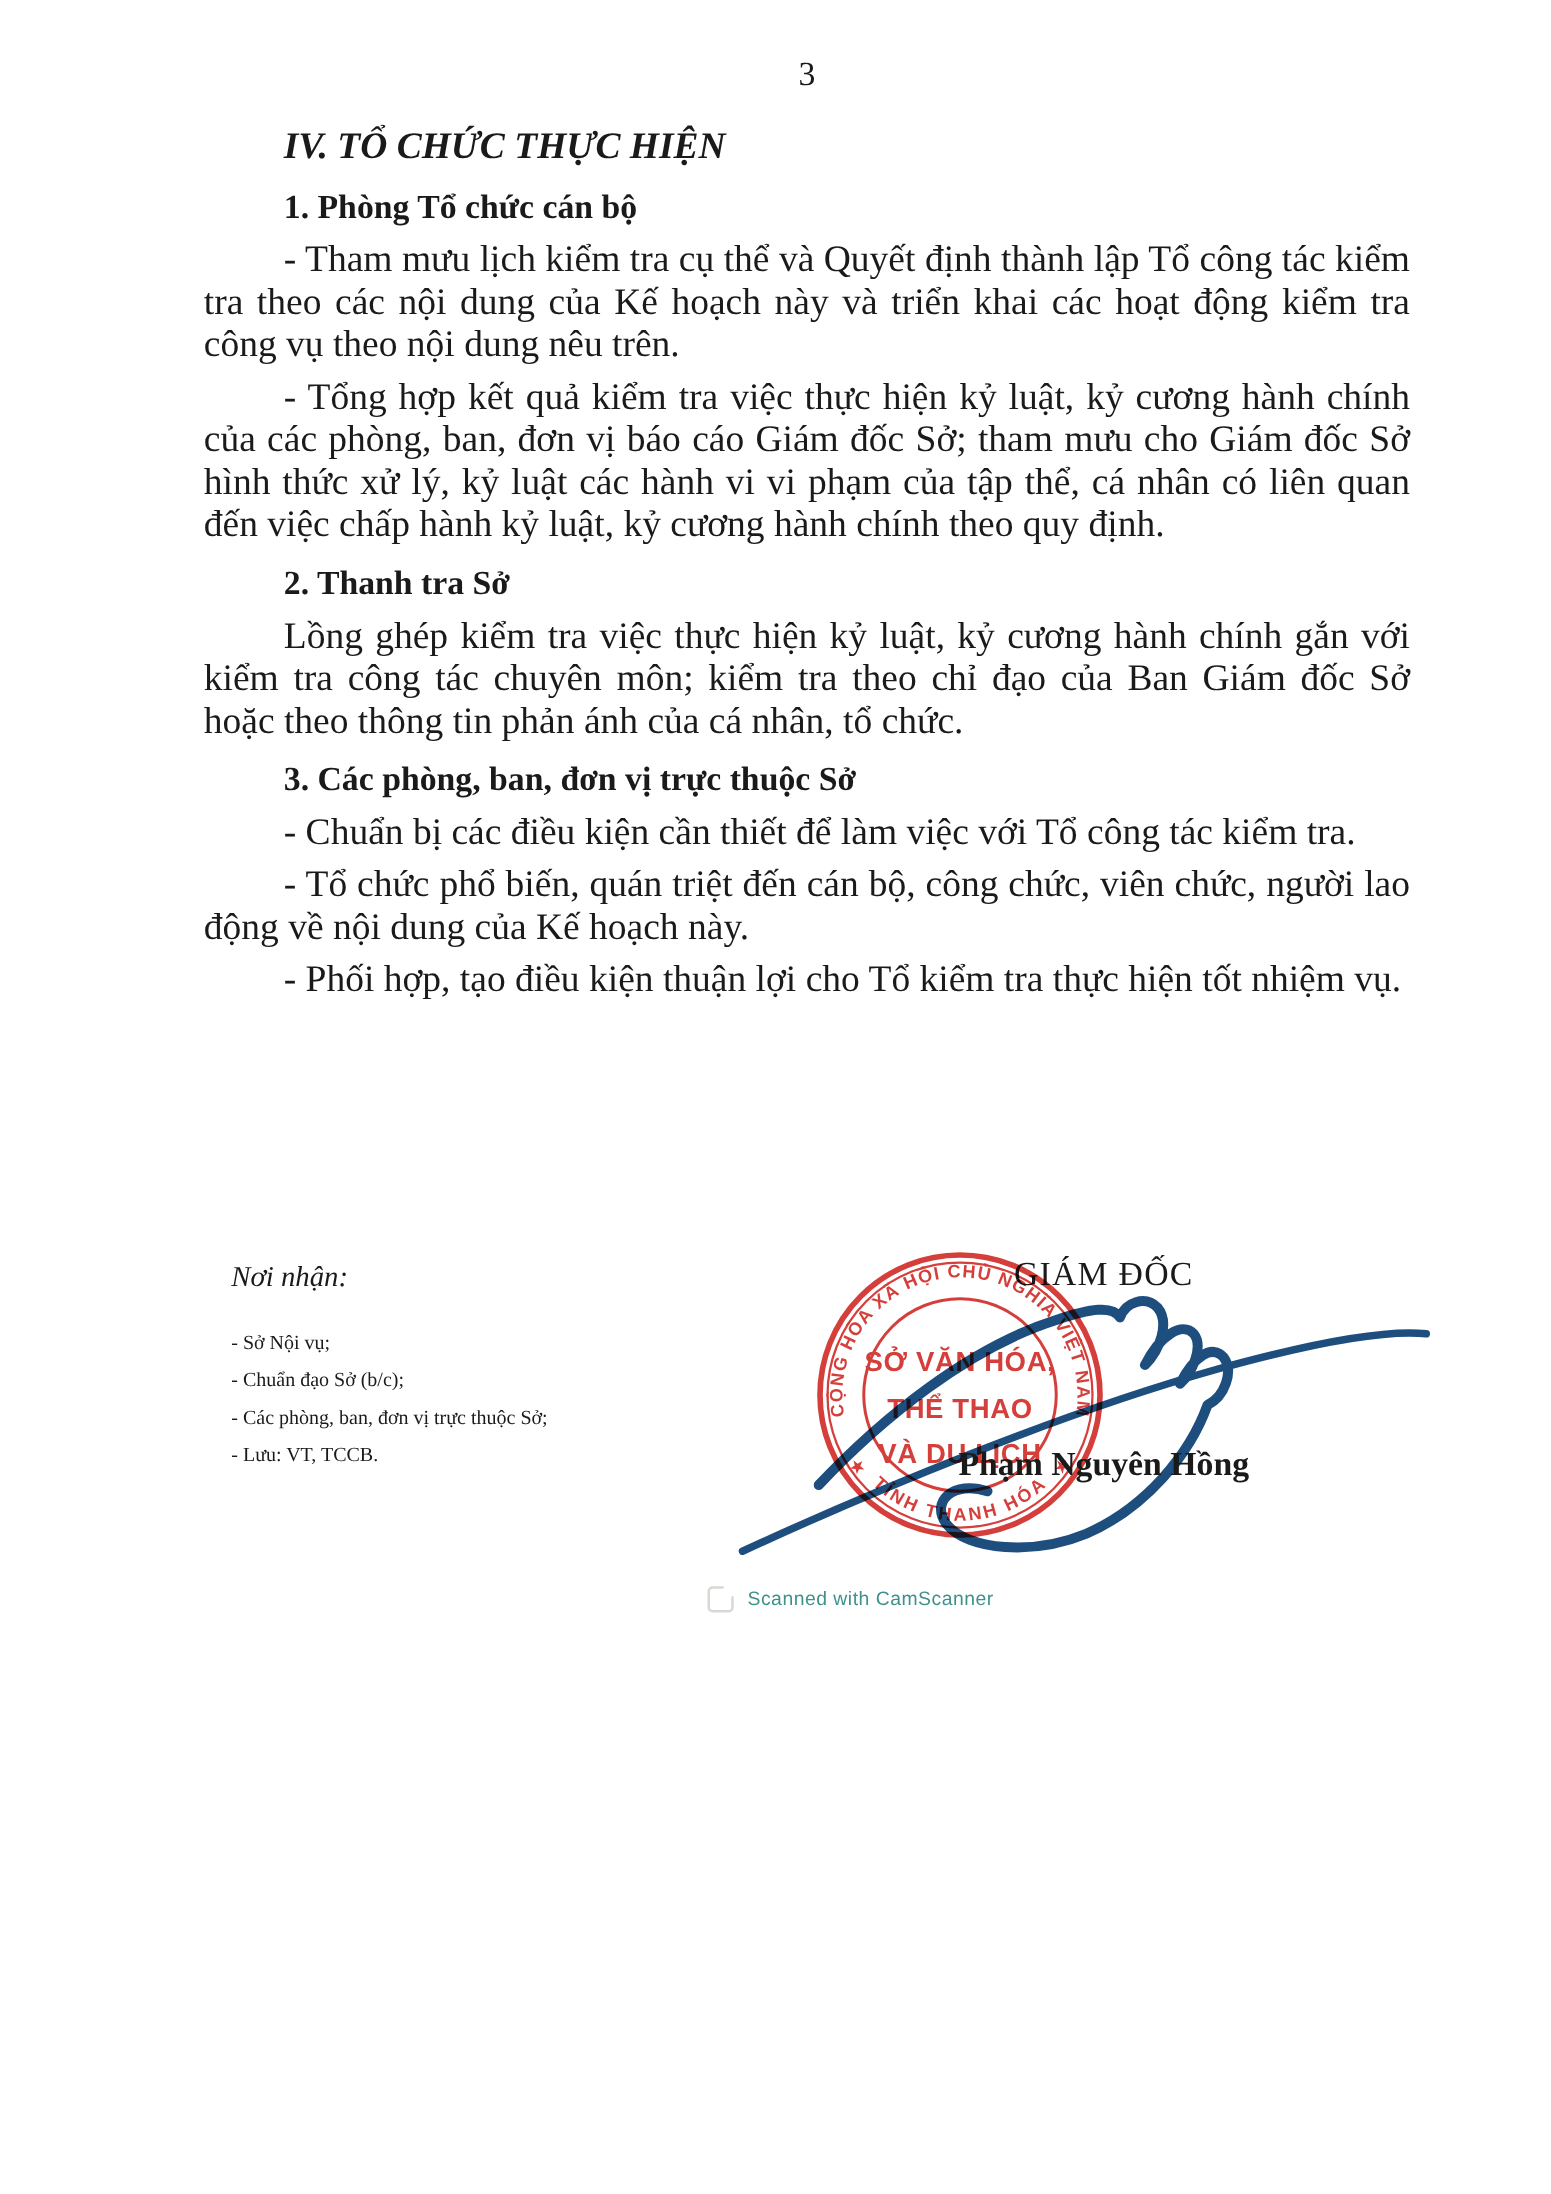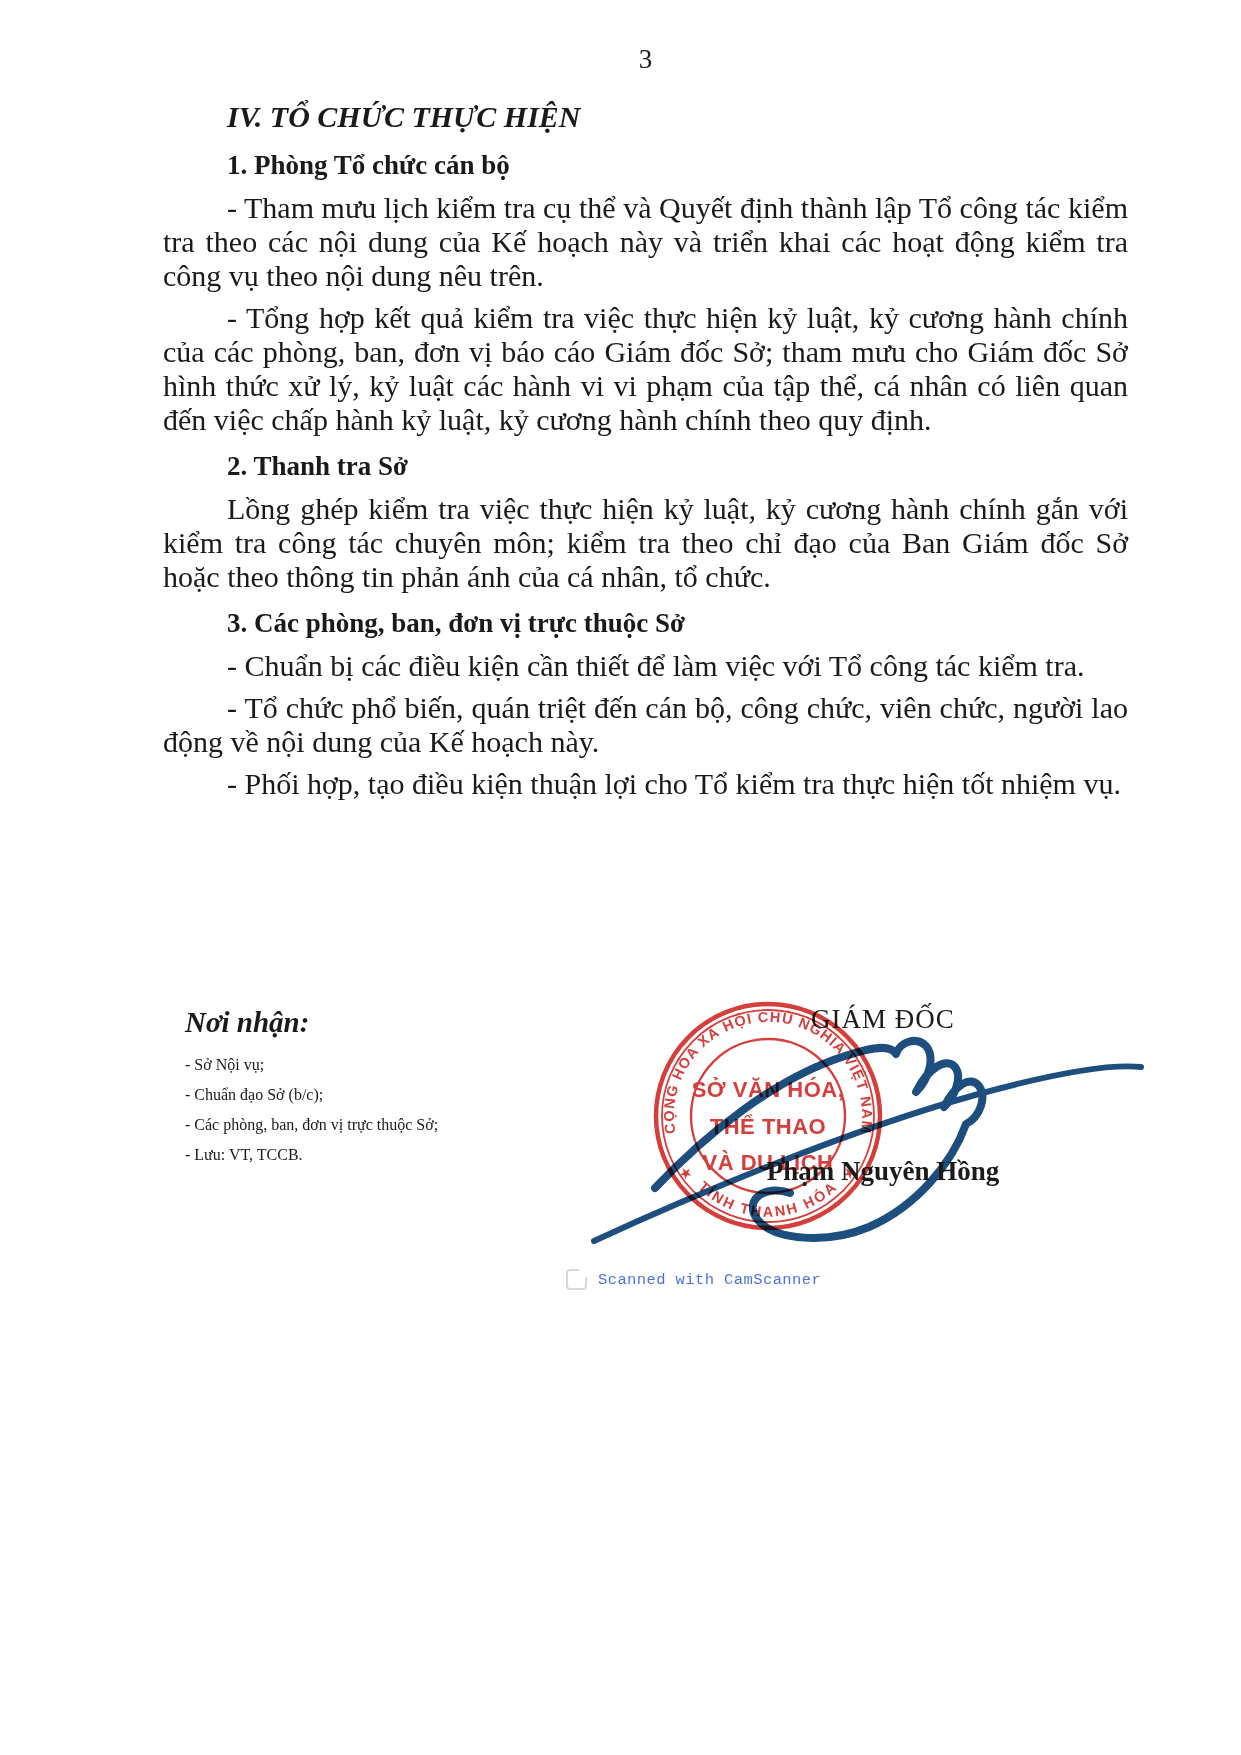--- a/index.html
+++ b/index.html
@@ -22,21 +22,21 @@
   .h-sub {
     font-size: 27px; font-weight: bold; line-height: 36px;
     margin: 11px 0 0; padding-left: 64px;
   }
   .body-p {
     font-size: 30px; line-height: 34px; margin: 8px 0 0;
     text-align: justify; text-indent: 64px;
   }
   
   .recipients { position: absolute; left: 185px; top: 1006px; }
-  .recipients-label { font-size: 29px; font-weight: bold; font-style: italic; line-height: 32px; margin-bottom: 12px; }
+  .recipients-label { font-size: 23px; font-weight: normal; font-style: italic; line-height: 32px; margin-bottom: 22px; }
   .recipient { font-size: 16px; line-height: 30px; }
   .signer-title {
     position: absolute; left: 752px; top: 1004px; width: 262px;
     text-align: center; font-size: 27px; font-weight: normal; letter-spacing: 1px;
   }
   .signer-name {
     position: absolute; left: 748px; top: 1156px; width: 270px;
     text-align: center; font-size: 27px; font-weight: bold;
   }
   .stamp-svg {
@@ -72,22 +72,22 @@
   }
   .wm-icon {
     width: 21px; height: 21px; box-sizing: border-box;
     border: 2px solid #d2cfca; border-radius: 4px; position: relative; background: #fff;
   }
   .wm-icon::after {
     content: ""; position: absolute; right: -3px; top: -3px;
     width: 9px; height: 9px; background: #ffffff;
   }
   .wm-text {
-    font-family: Liberation Mono, monospace;
-    font-size: 15.5px; color: #1d4ed8; letter-spacing: 0.4px;
+    font-family: Liberation Sans, sans-serif;
+    font-size: 15.5px; color: #0f766e; letter-spacing: 0.4px;
   }
 </style>
 </head>
 <body>
 
 <div class="page">
 
   <div class="page-number">3</div>
 
   <div class="h-main">IV. TỔ CHỨC THỰC HIỆN</div>

